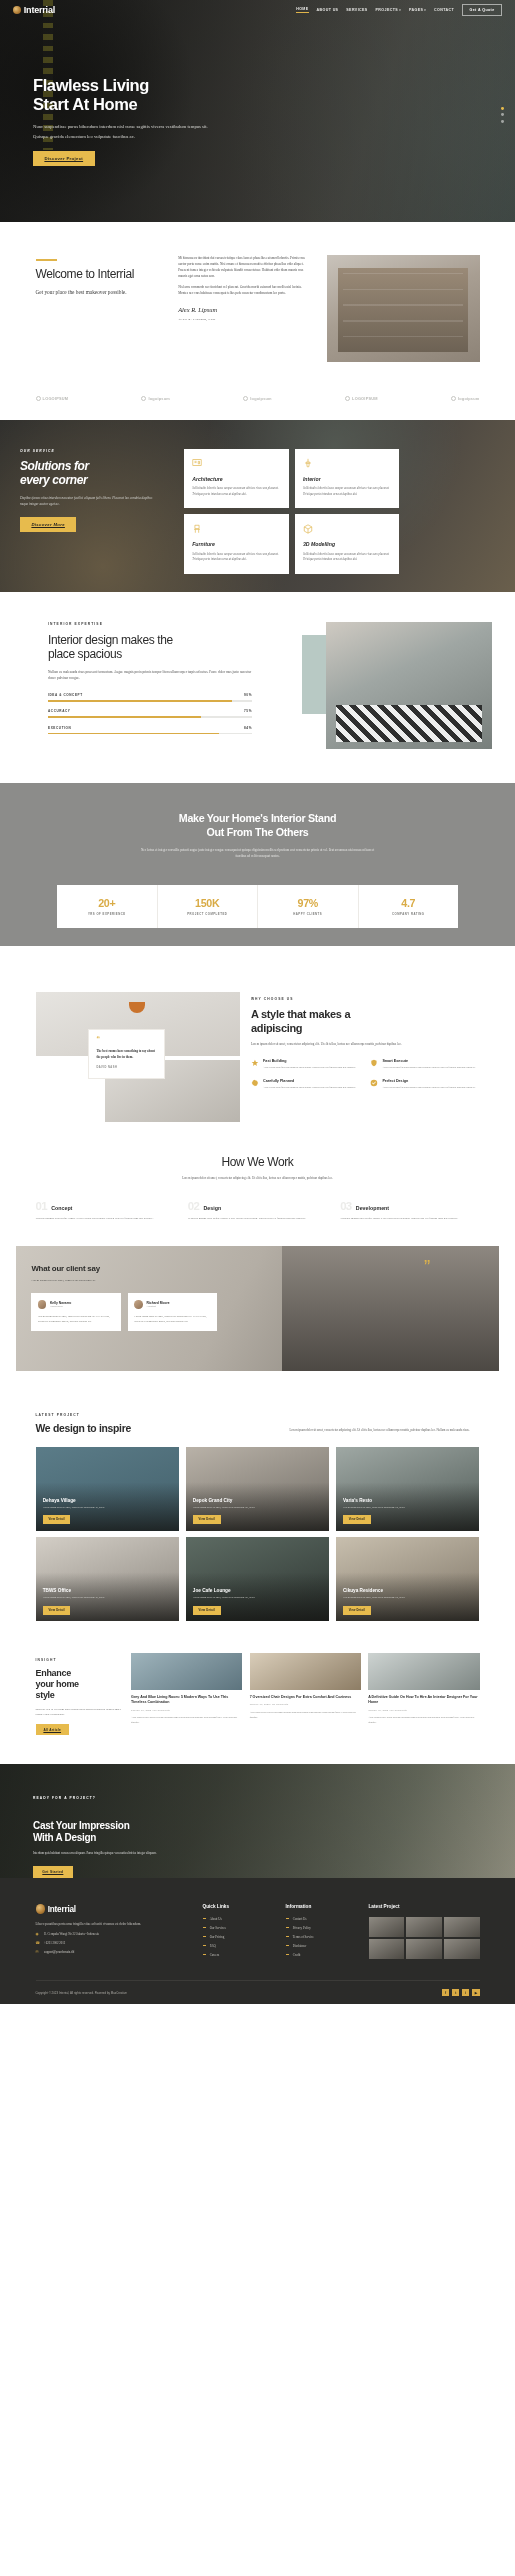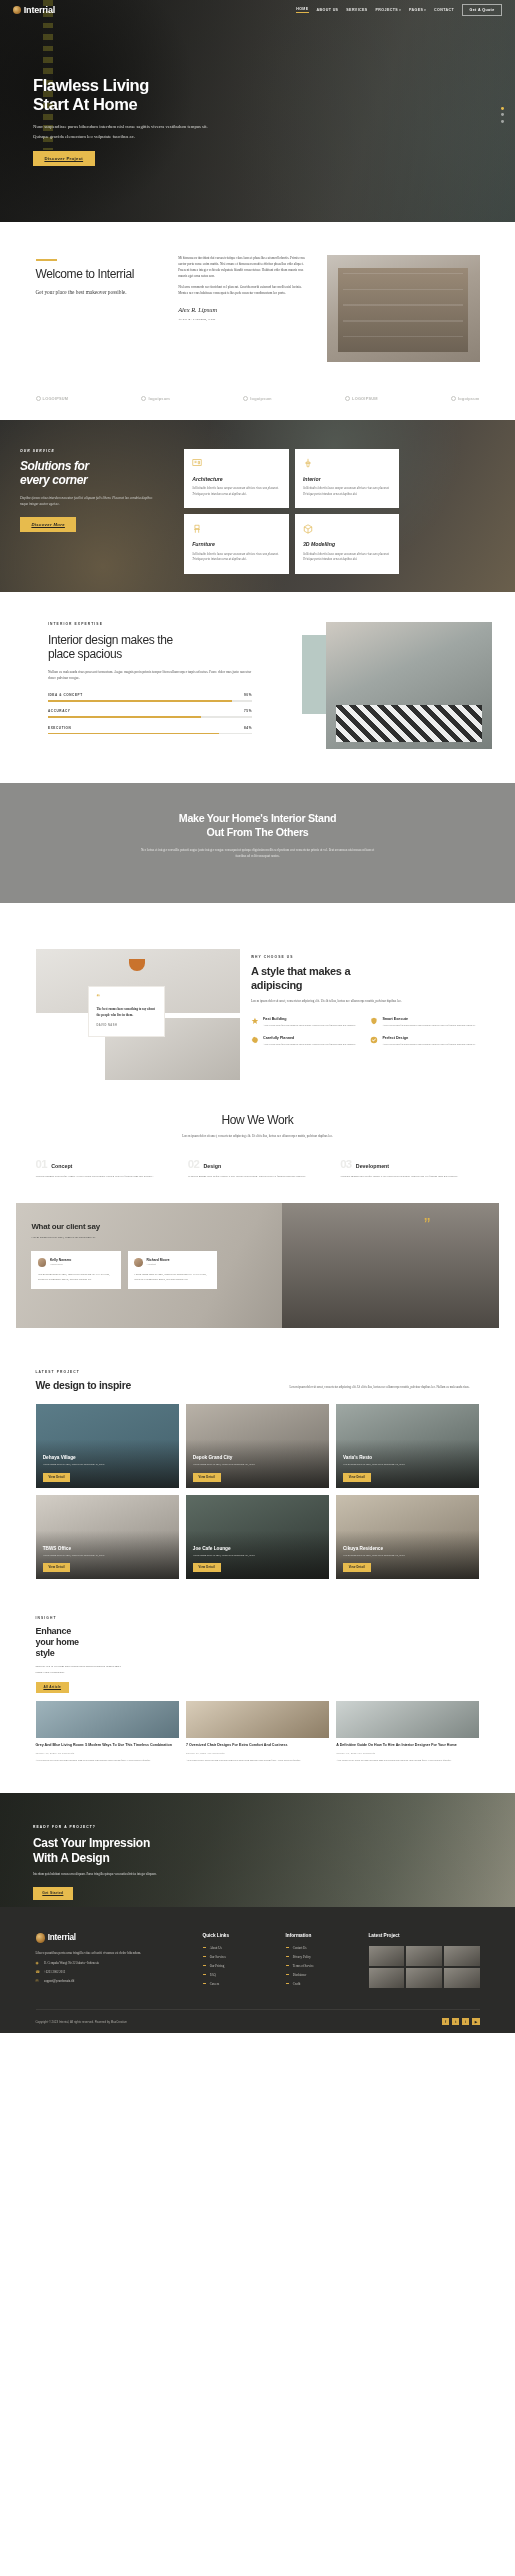--- a/index.html
+++ b/index.html
@@ -168,39 +168,39 @@
   .p5{background:linear-gradient(160deg,#5d6b63,#2e3632);}
   .p6{background:linear-gradient(160deg,#c8bfae,#7d7466);}
   .pcard .ov{position:absolute;inset:0;background:linear-gradient(180deg,transparent 42%,rgba(20,20,18,.78) 100%);}
   .pcard .info{position:absolute;left:7.2px;right:7.2px;bottom:6.4px;}
   .p-t{color:#fff;font-size:4.7px;font-weight:700;}
   .p-d{color:#d9d9d5;font-size:2.5px;line-height:1.8;margin-top:2.9px;}
   .p-btn{display:inline-block;background:#e7bb4d;color:#262420;font-size:2.7px;font-weight:700;padding:2.9px 5.7px;margin-top:4.3px;letter-spacing:0.2px;}
 
   
   .blog{padding:5.7px 0 29px;}
-  .blog-grid{display:flex;gap:8.6px;flex-direction:column;}
+  .blog-grid{display:flex;gap:8.6px;}
   .blog-left{width:87px;padding-top:5.7px;}
   .blog-h2{font-size:9px;line-height:1.22;font-weight:700;letter-spacing:-0.3px;margin-top:5.7px;}
   .blog-p{font-size:2.9px;line-height:1.9;color:#6a6a68;margin-top:5.7px;}
   .posts{flex:1;display:grid;grid-template-columns:repeat(3,1fr);gap:7.2px;}
   .post-img{height:37px;}
   .b1{background:linear-gradient(150deg,#9fb4bc,#5d747e);}
   .b2{background:linear-gradient(150deg,#d9cdb9,#8d7d65);}
   .b3{background:linear-gradient(150deg,#cdd3d1,#7d8683);}
   .post-t{font-size:3.6px;font-weight:700;line-height:1.45;margin-top:5px;}
   .post-m{font-size:2.4px;color:#a2a2a0;margin-top:3.6px;letter-spacing:0.1px;}
   .post-d{font-size:2.5px;line-height:1.95;color:#7b7b79;margin-top:4.3px;}
 
   
   .fcta{position:relative;min-height:114px;overflow:hidden;
      background:linear-gradient(115deg,#3e423c 0%,#555a4e 40%,#7d8272 75%,#a8a694 100%);}
   .fcta:before{content:"";position:absolute;inset:0;background:linear-gradient(90deg,rgba(18,20,16,.66),rgba(25,27,22,.2));}
   .fcta-in{position:relative;z-index:3;padding:31.5px 0 0 33px;}
-  .fcta-h2{color:#fff;font-size:12px;line-height:1.24;font-weight:700;margin-top:7px;letter-spacing:-0.3px;}
+  .fcta-h2{color:#fff;font-size:10px;line-height:1.24;font-weight:700;margin-top:20px;letter-spacing:-0.3px;}
   .fcta-p{color:#dedede;font-size:3px;line-height:1.9;margin-top:6.4px;max-width:179px;}
 
   
   .footer{background:#2b2b29;padding:26px 0 0;}
   .f-grid{display:flex;gap:13px;}
   .f-brand{width:154px;}
   .f-logo{display:flex;align-items:center;gap:2.9px;}
   .f-logo .brand-name{font-size:8.2px;}
   .f-about{color:#c7c5c0;font-size:3.3px;line-height:1.85;margin-top:7.2px;}
   .f-line{display:flex;gap:3.6px;align-items:center;color:#c7c5c0;font-size:3px;margin-top:5px;}
@@ -391,20 +391,38 @@
         <div class="exp-ph"></div>
       </div>
     </div>
   </section>
 
   <section class="band">
     <h2 class="band-h2">
       <span>Make Your Home's Interior Stand</span><br><span>Out From The Others</span>
     </h2>
     <p class="band-p serif">Nec lectus et integer convallis potenti augue justo integer congue consequat ut quisque dignissim mollis sed pretium erat consectetur primis ut vel. Erat accumsan nisi massa ut laoreet faucibus ad velit consequat nostra.</p>
+    <div class="stats">
+      <div class="stat">
+        <div class="stat-n">20+</div>
+        <div class="stat-l">YRS OF EXPERIENCE</div>
+      </div>
+      <div class="stat">
+        <div class="stat-n">150K</div>
+        <div class="stat-l">PROJECT COMPLETED</div>
+      </div>
+      <div class="stat">
+        <div class="stat-n">97%</div>
+        <div class="stat-l">HAPPY CLIENTS</div>
+      </div>
+      <div class="stat">
+        <div class="stat-n">4.7</div>
+        <div class="stat-l">COMPANY RATING</div>
+      </div>
+    </div>
   </section>
 
   <section class="why">
     <div class="container why-grid">
       <div class="why-media">
         <div class="lamp-box"></div>
         <div class="room-box"></div>
         <div class="quote-card">
           <div class="q-mark">“</div>
           <div class="q-txt serif">The best rooms have something to say about the people who live in them.</div>

